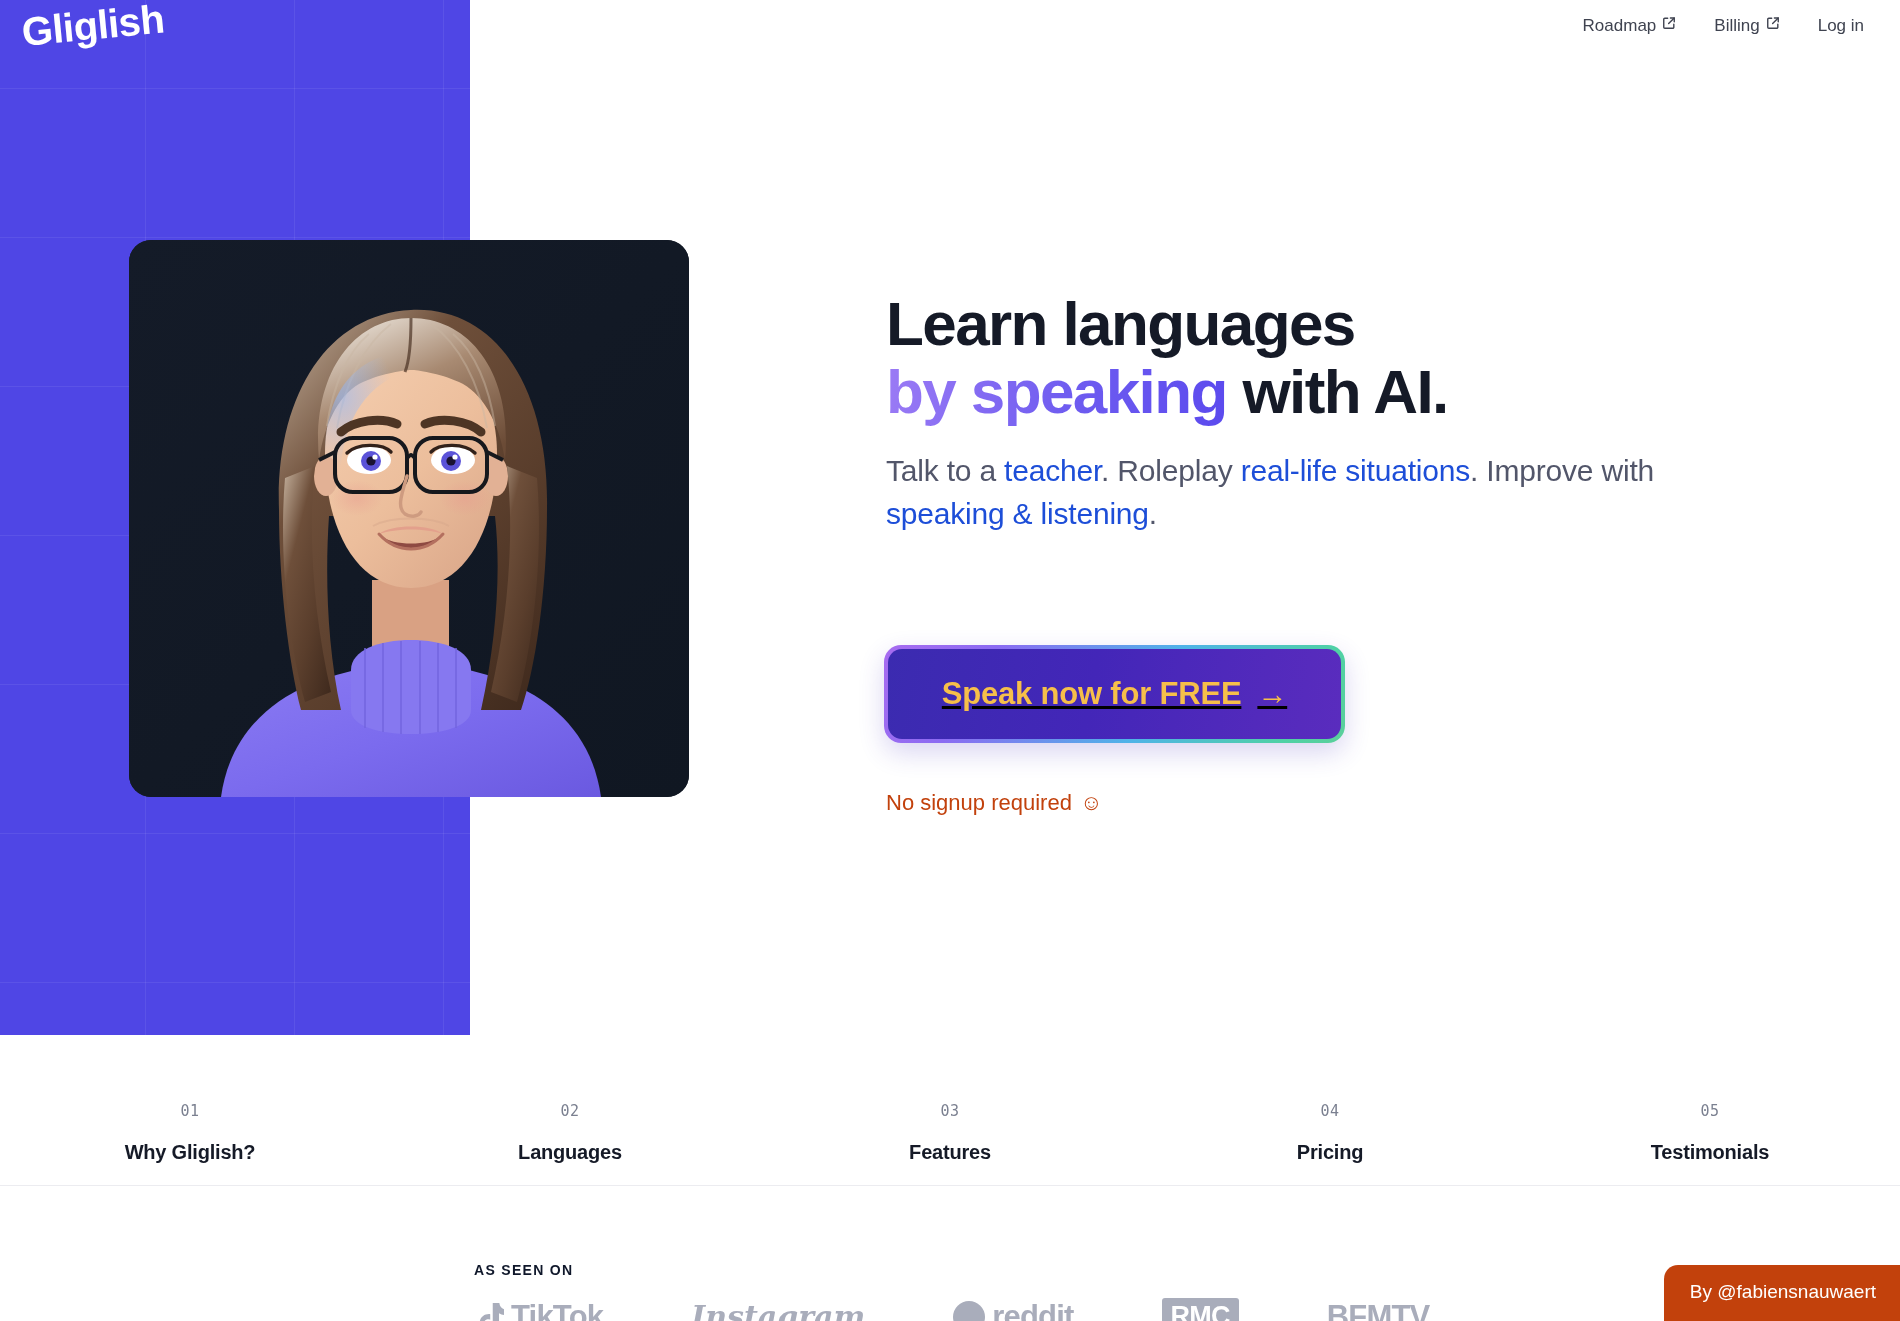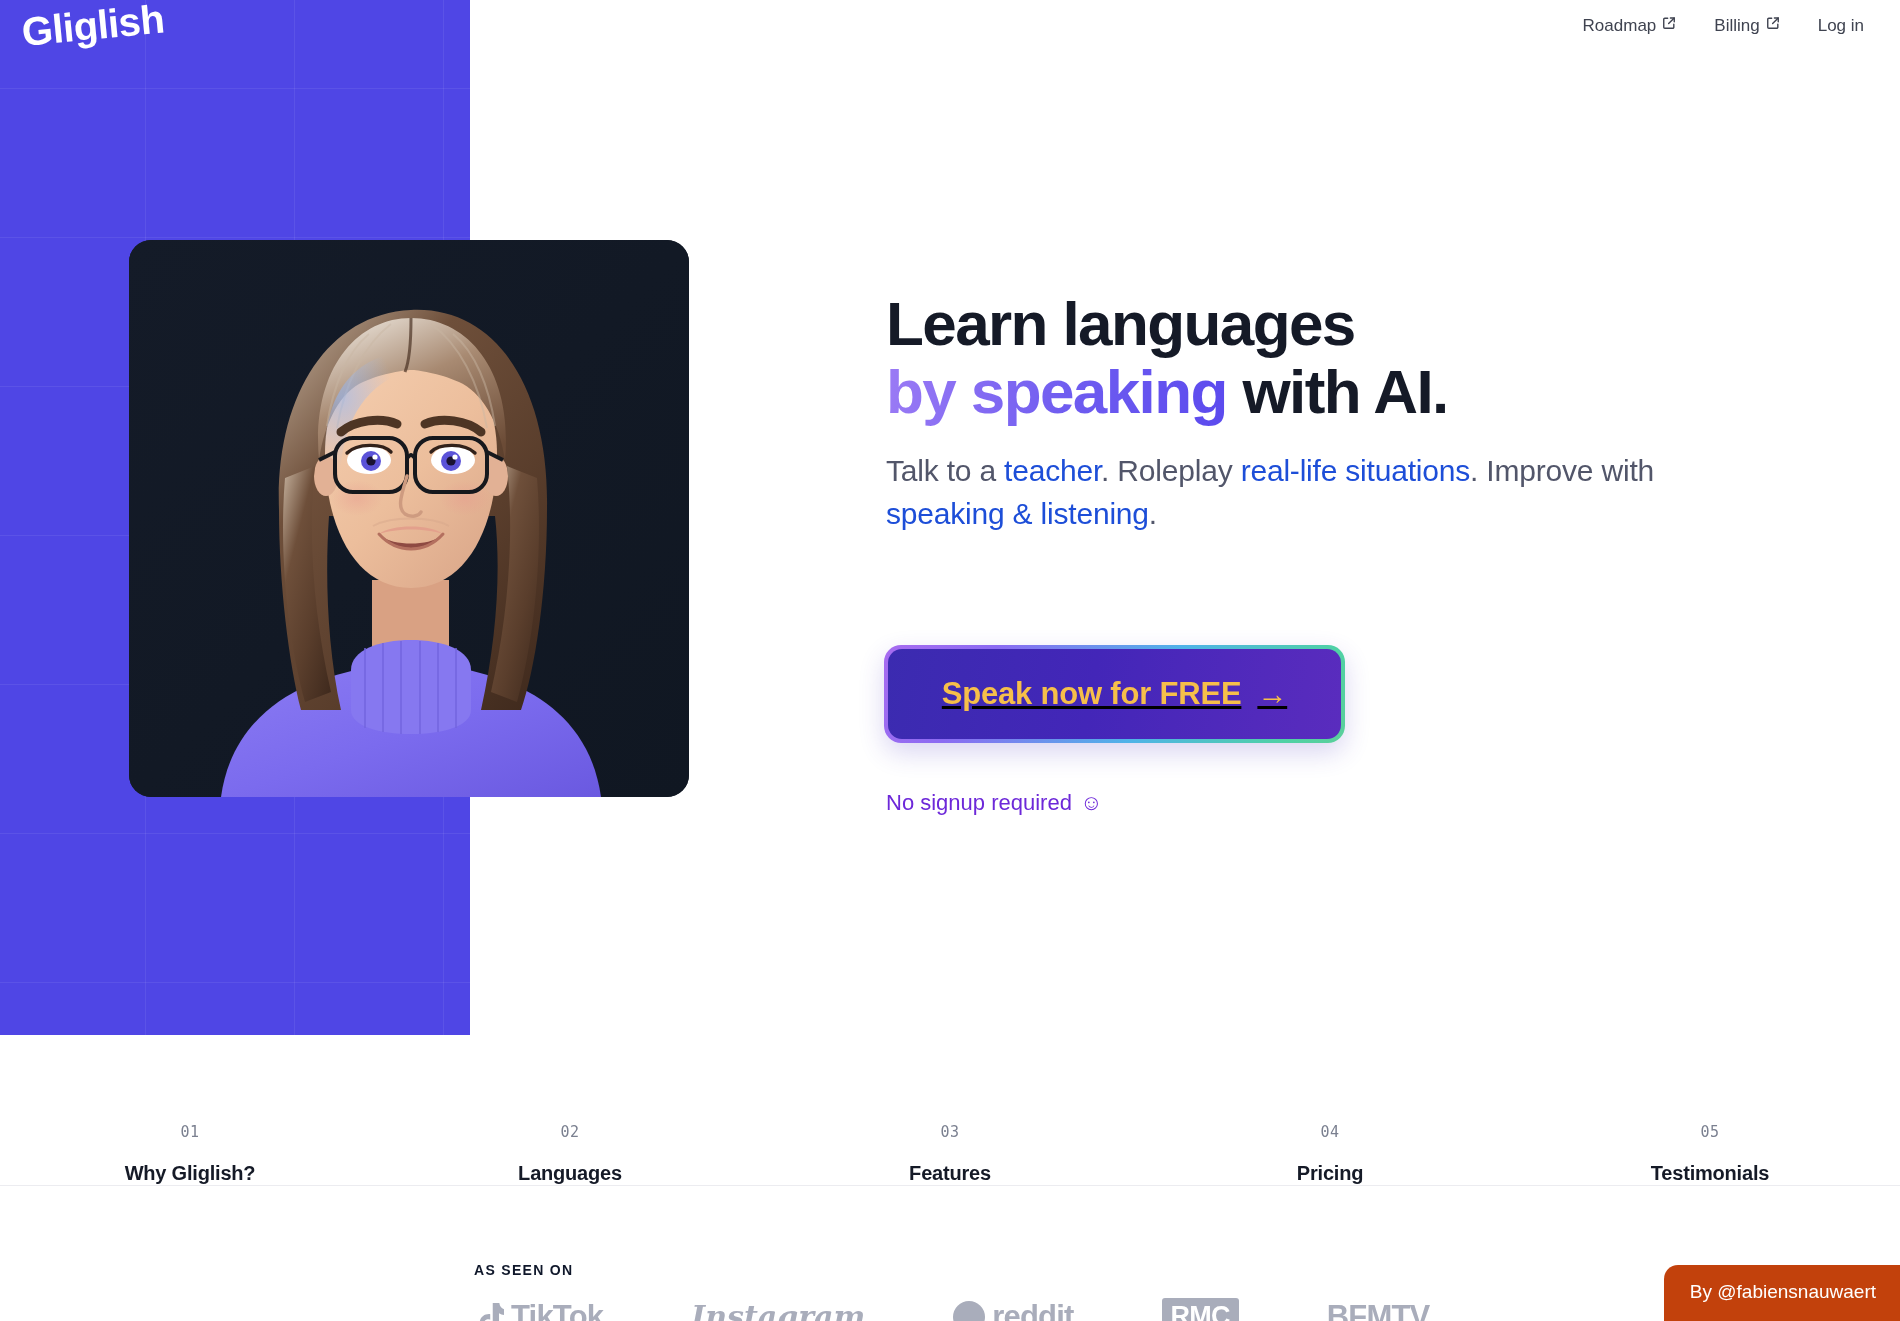--- a/index.html
+++ b/index.html
@@ -163,36 +163,36 @@
     letter-spacing: -0.2px;
     white-space: nowrap;
   }
   .cta-arrow { font-size: 30px; color: #F6BF4A; line-height: 1; }
 
   .no-signup {
     position: absolute;
     left: 886px;
     top: 790px;
     font-size: 22px;
-    color: #6d28d9;
+    color: #c2410c;
     z-index: 15;
     display: flex;
     align-items: center;
     gap: 8px;
   }
 
   
   .section-nav {
     position: absolute;
     left: 0;
     top: 1060px;
     width: 1900px;
     height: 125px;
     display: flex;
-    align-items: flex-end;
+    align-items: center;
     z-index: 12;
   }
   .sn-item {
     flex: 1 1 0;
     text-align: center;
     padding-top: 21px;
     cursor: pointer;
   }
   .sn-num {
     font-family: "DejaVu Sans Mono", "Liberation Mono", monospace;

